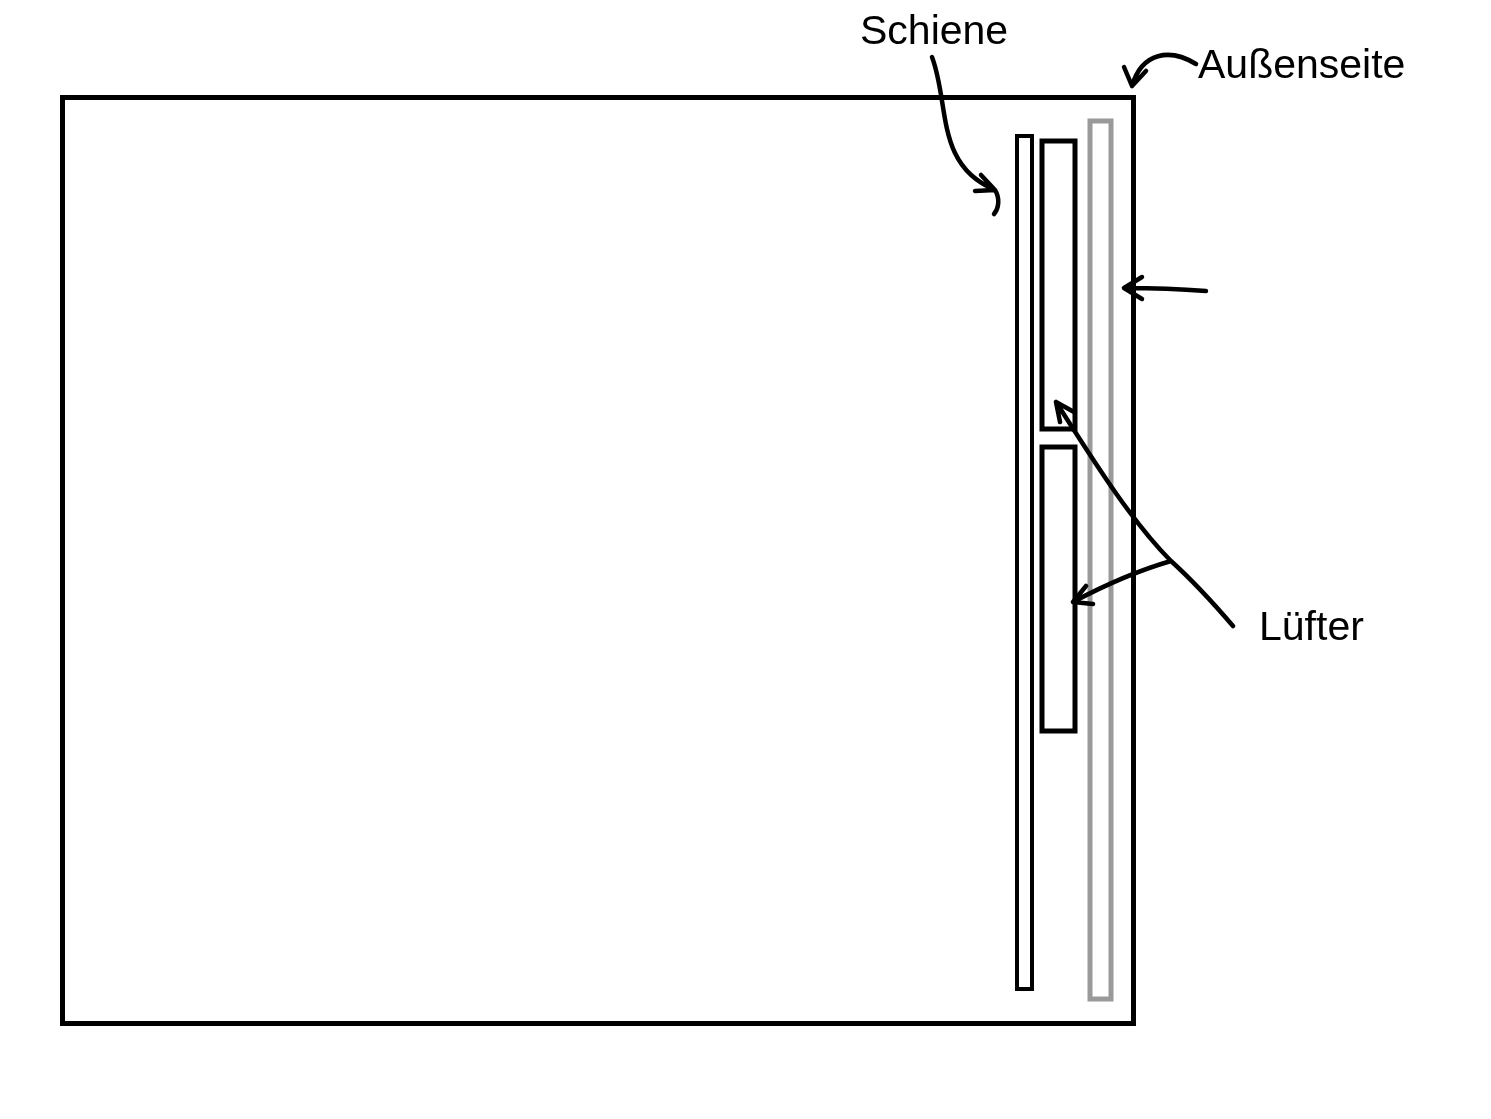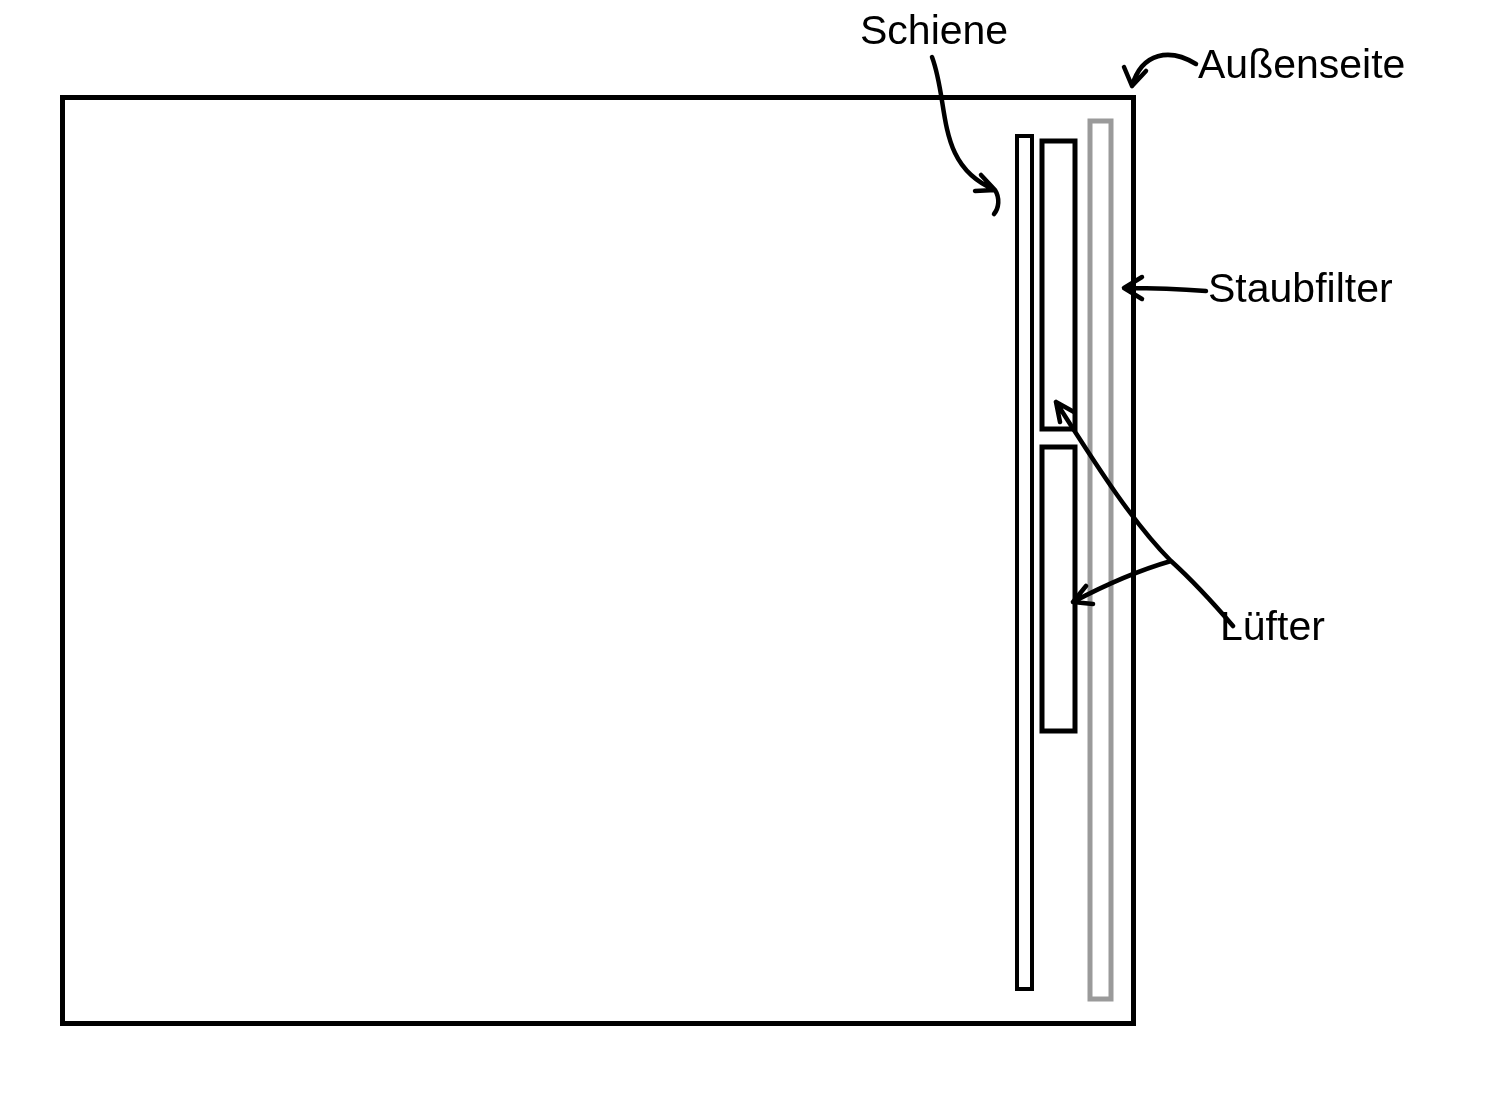--- a/index.html
+++ b/index.html
@@ -24,21 +24,21 @@
     position: absolute;
     font-size: 41px;
     line-height: 1.1;
     color: #000000;
     white-space: nowrap;
     user-select: none;
   }
   .lbl-schiene     { left: 860px;  top: 8px;   }
   .lbl-aussenseite { left: 1198px; top: 42px;  }
   .lbl-staubfilter { left: 1208px; top: 266px; }
-  .lbl-luefter     { left: 1220px; top: 604px; text-align: right; }
+  .lbl-luefter     { left: 1259px; top: 604px; text-align: right; }
 </style>
 </head>
 <body>
 
 <div class="canvas">
 
   <svg width="1491" height="1119" viewBox="0 0 1491 1119">
 
     <rect x="62.5" y="97.5" width="1071" height="926" fill="#ffffff" stroke-width="5" stroke="#000000"></rect>
 
@@ -64,17 +64,16 @@
              M 1171 561 C 1130 520 1090 455 1056 402
              M 1060 422 L 1056 402 L 1074 412
              M 1171 561 C 1140 570 1105 585 1073 602
              M 1093 604 L 1073 602 L 1086 586" fill="none" stroke="#000000" stroke-width="4.5" stroke-linecap="round" stroke-linejoin="round"></path>
   </svg>
 
   <div class="label lbl-schiene">Schiene</div>
 
   <div class="label lbl-aussenseite">Außenseite</div>
 
-  <div class="label lbl-staubfilter">Staubfilter</div>
 
   <div class="label lbl-luefter">Lüfter</div>
 
 </div>
 
 </body></html>

